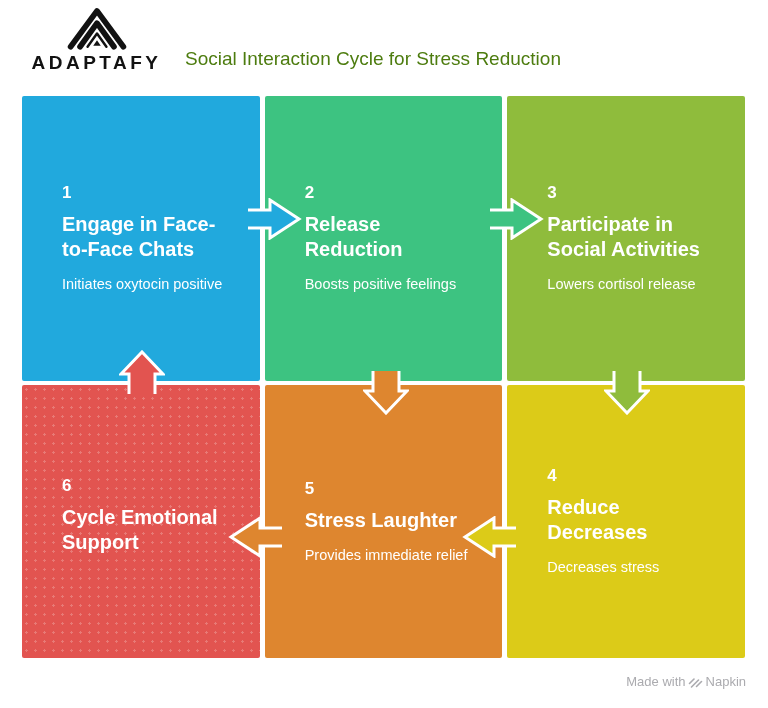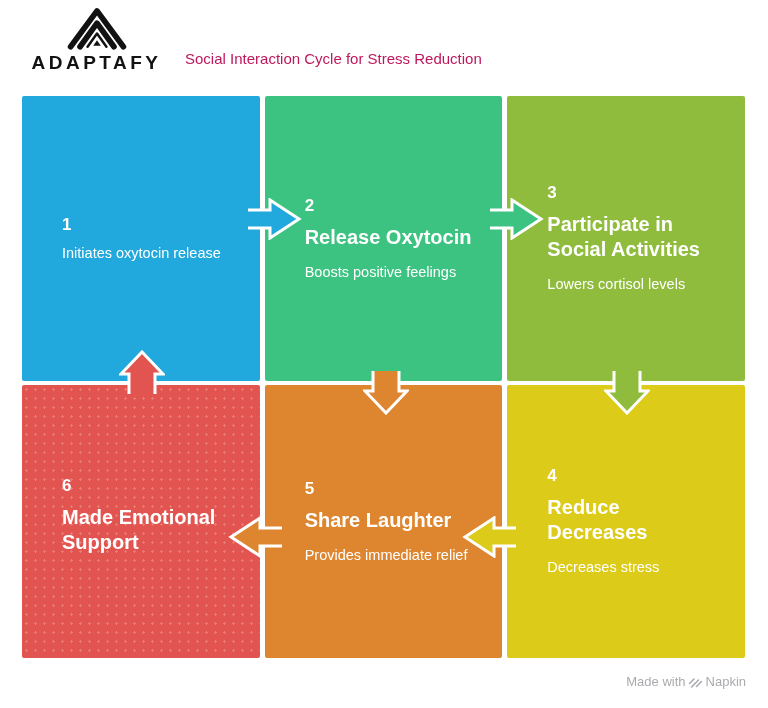--- a/index.html
+++ b/index.html
@@ -3,21 +3,21 @@
 <meta charset="utf-8">
 <style>
   html,body{margin:0;padding:0;background:#ffffff;}
   body{width:768px;height:708px;position:relative;font-family:"Liberation Sans",sans-serif;overflow:hidden;}
 
   
   .header{position:absolute;left:0;top:0;width:768px;height:120px;}
   .logo{position:absolute;left:24px;top:2px;width:145px;text-align:center;}
   .logo-icon{display:block;margin:0 auto;}
   .logo-text{display:block;margin-top:2px;font-size:19px;font-weight:bold;letter-spacing:3.5px;color:#121212;}
-  .doc-title{position:absolute;left:185px;top:46px;font-size:15px;color:#be185d;line-height:26px;}
+  .doc-title{position:absolute;left:185px;top:46px;font-size:19px;color:#4d7c0f;line-height:26px;}
 
   
   .grid{position:absolute;left:22px;top:96px;width:723px;height:562px;
         display:grid;grid-template-columns:1fr 1fr 1fr;grid-template-rows:285px 273px;
         column-gap:5px;row-gap:4px;}
   .cell{border-radius:2px;display:flex;flex-direction:column;justify-content:center;
         padding:0 26px 0 40px;box-sizing:border-box;color:#ffffff;}
   .cell .num{font-size:17px;font-weight:bold;margin-bottom:9px;}
   .cell .ttl{font-size:20px;font-weight:bold;line-height:25px;margin-bottom:13px;max-width:180px;}
   .cell .sub{font-size:14.5px;line-height:19px;max-width:175px;}
@@ -53,43 +53,44 @@
     </svg>
     <span class="logo-text">ADAPTAFY</span>
   </div>
   <div class="doc-title">Social Interaction Cycle for Stress Reduction</div>
 </div>
 
 <div class="grid">
 
   <div class="cell" style="background-color: rgb(33, 169, 221);">
     <div class="num">1</div>
-    <div class="sub">Initiates oxytocin release</div>
+    <div class="ttl">Engage in Face-to-Face Chats</div>
+    <div class="sub">Initiates oxytocin positive</div>
   </div>
 
   <div class="cell" style="background-color: rgb(61, 195, 129);">
     <div class="num">2</div>
-    <div class="ttl">Release Oxytocin</div>
+    <div class="ttl">Release Reduction</div>
     <div class="sub">Boosts positive feelings</div>
   </div>
 
   <div class="cell" style="background-color: rgb(143, 188, 60);">
     <div class="num">3</div>
     <div class="ttl">Participate in Social Activities</div>
-    <div class="sub">Lowers cortisol levels</div>
+    <div class="sub">Lowers cortisol release</div>
   </div>
 
   <div class="cell dots" style="background-color: rgb(226, 84, 80);">
     <div class="num">6</div>
-    <div class="ttl">Made Emotional Support</div>
+    <div class="ttl">Cycle Emotional Support</div>
   </div>
 
   <div class="cell" style="background-color: rgb(222, 134, 47);">
     <div class="num">5</div>
-    <div class="ttl">Share Laughter</div>
+    <div class="ttl">Stress Laughter</div>
     <div class="sub">Provides immediate relief</div>
   </div>
 
   <div class="cell" style="background-color: rgb(220, 203, 24);">
     <div class="num">4</div>
     <div class="ttl">Reduce Decreases</div>
     <div class="sub">Decreases stress</div>
   </div>
 
 </div>

